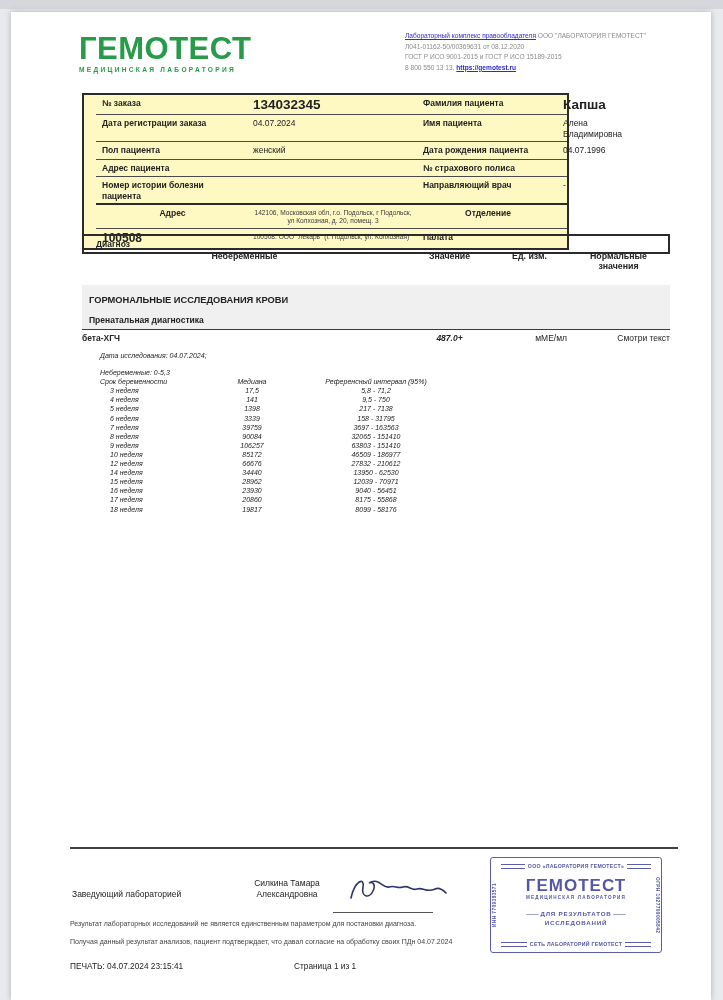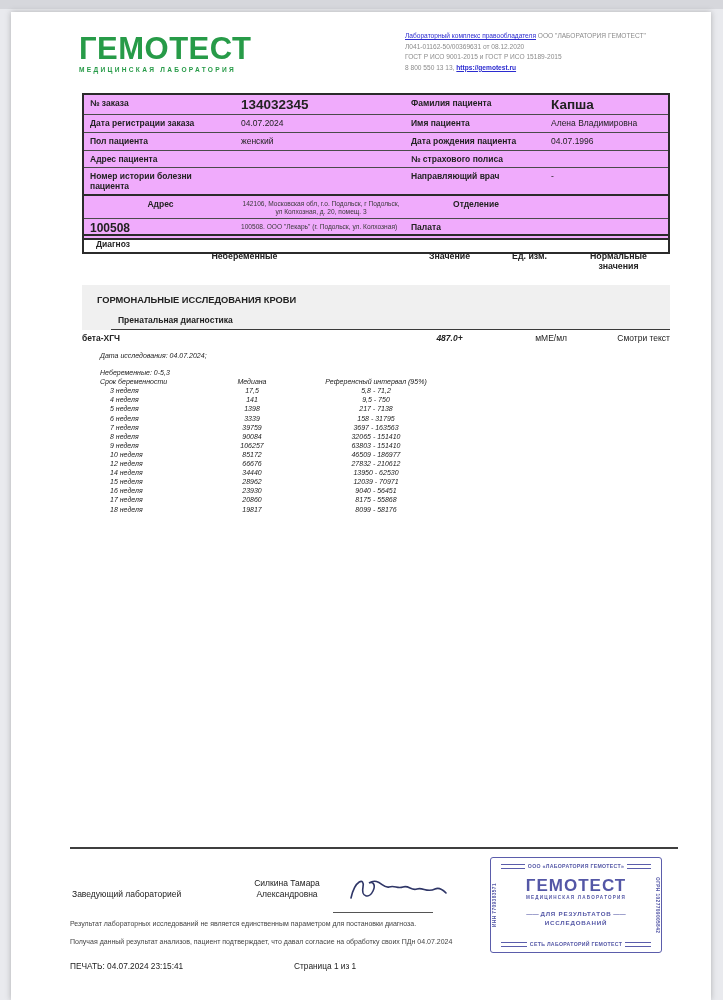--- a/index.html
+++ b/index.html
@@ -15,21 +15,21 @@
     background:#ffffff;box-shadow:0 0 6px rgba(0,0,0,.25);
   }
   
   .logo{position:absolute;left:68px;top:21px;}
   .logo-title{font-size:31px;font-weight:bold;line-height:1;letter-spacing:.5px;}
   .logo-sub{font-size:6.6px;font-weight:bold;letter-spacing:2.3px;margin-top:2px;}
   .hdr-info{position:absolute;left:394px;top:19px;width:285px;font-size:6.6px;color:#8b8b8b;line-height:1.6;}
   .hdr-info a{color:#2b2bd0;text-decoration:underline;cursor:pointer;}
   .hdr-info .lnk-bold{font-weight:bold;}
   
-  .ptable{position:absolute;left:71px;top:81px;width:588px;border:2px solid #2b2b2b;box-sizing:border-box;background:#f0abfc;}
+  .ptable{position:absolute;left:71px;top:81px;width:487px;border:2px solid #2b2b2b;box-sizing:border-box;background:#fef9c3;padding-left:12px;}
   .prow{display:grid;grid-template-columns:151px 170px 140px 1fr;border-top:1px solid #4a4a4a;box-sizing:border-box;}
   .prow:first-child{border-top:none;}
   .prow:nth-child(6){border-top:2px solid #2b2b2b;}
   .pc{padding:3px 4px 2px 6px;font-size:8.5px;line-height:1.25;box-sizing:border-box;}
   .pl1,.pl2{font-weight:bold;}
   .prow:nth-child(1){min-height:19px;}
   .prow:nth-child(2){min-height:18px;}
   .prow:nth-child(3){min-height:18px;}
   .prow:nth-child(4){min-height:12px;}
   .prow:nth-child(5){min-height:22px;}
@@ -39,22 +39,22 @@
   .prow:nth-child(6) .pv1,.prow:nth-child(7) .pv1{font-size:6.6px;color:#3a3a3a;padding-top:4px;}
   .prow:nth-child(7) .pl1{font-size:12px;line-height:1;}
   .diagbox{position:absolute;left:71px;top:222px;width:588px;border:2px solid #2b2b2b;box-sizing:border-box;
            font-size:8.5px;font-weight:bold;padding:3px 12px;min-height:17px;}
   
   .rgrid{display:grid;grid-template-columns:325px 85px 75px 103px;}
   .rheader{position:absolute;left:71px;top:239px;width:588px;font-weight:bold;font-size:8.8px;}
   .rheader .c{text-align:center;}
   .rheader .c-norm span{display:inline-block;width:66px;}
   .grayband{position:absolute;left:71px;top:273px;width:588px;background:#f0f0f0;}
-  .sec-title{font-size:9.3px;font-weight:bold;padding:10px 0 8px 15px;}
-  .subsec-title{font-size:8.5px;font-weight:bold;padding:2px 0 4px 7px;border-bottom:1px solid #3a3a3a;margin-left:29px;}
+  .sec-title{font-size:9.3px;font-weight:bold;padding:10px 0 8px 7px;}
+  .subsec-title{font-size:8.5px;font-weight:bold;padding:2px 0 4px 7px;border-bottom:1px solid #3a3a3a;}
   .rrow{position:absolute;left:71px;top:321px;width:588px;font-size:8.5px;}
   .rrow .name{font-weight:bold;padding-left:0px;}
   .rrow .val{font-weight:bold;font-style:italic;text-align:center;}
   .rrow .unit,.rrow .norm{text-align:right;}
   
   .comment{position:absolute;left:89px;top:339px;font-style:italic;font-size:7px;color:#222;line-height:1.3;}
   .comment .dateline{margin-bottom:8px;}
   .wgrid{display:grid;grid-template-columns:108px 88px 160px;}
   .wgrid .t{text-align:left;}
   .wgrid .m,.wgrid .i{text-align:center;}

